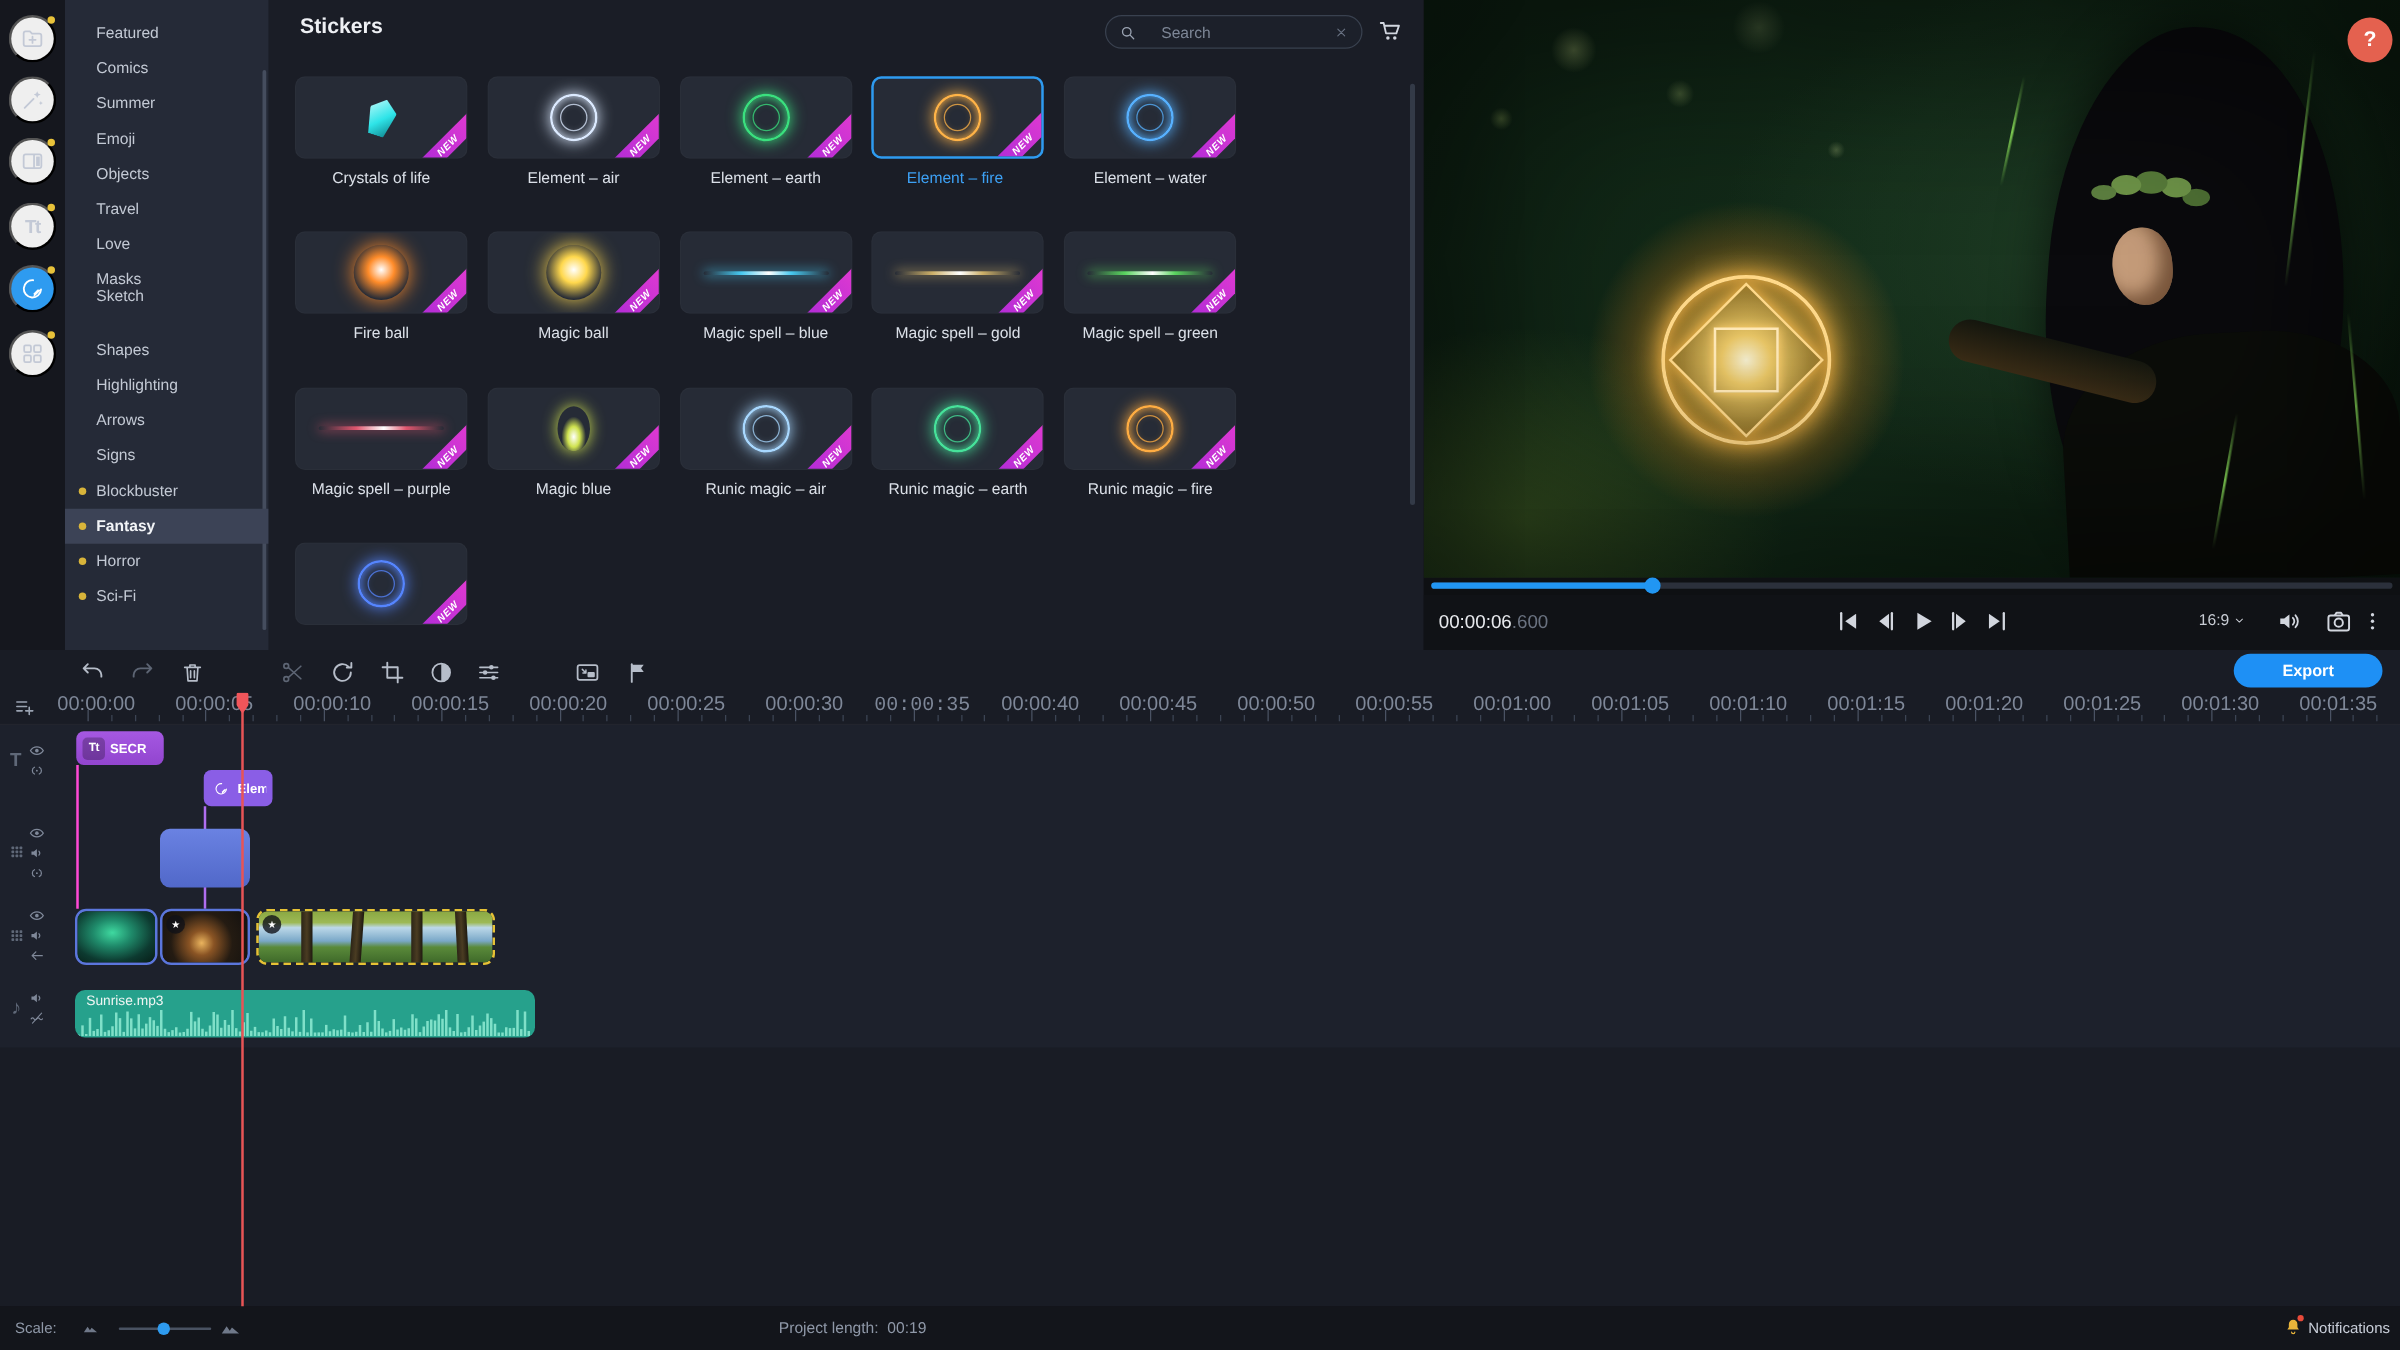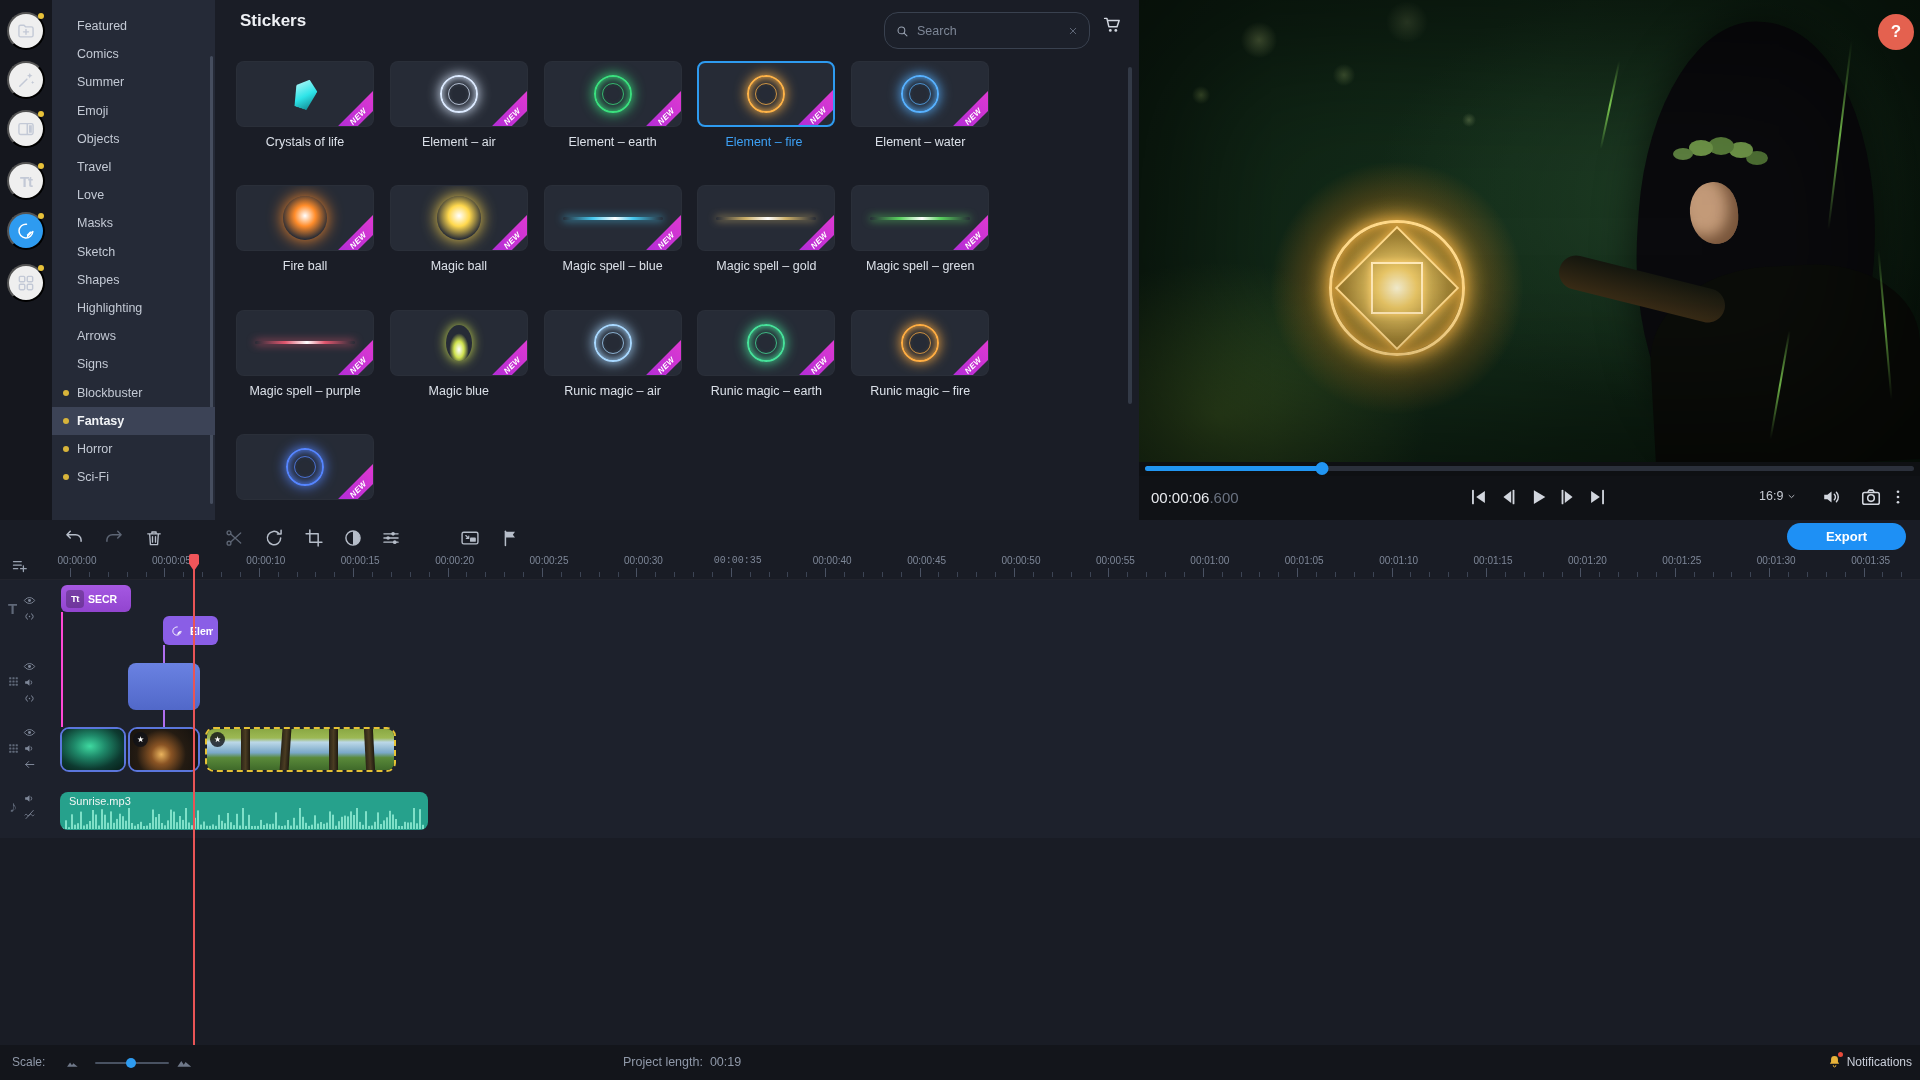--- a/index.html
+++ b/index.html
@@ -20,22 +20,22 @@
   .cats { position:absolute; left:52px; top:0; width:163px; height:520px; background:#252a37; overflow:hidden; }
   .cat { position:absolute; left:0; width:163px; height:28px; line-height:28px; font-size:12.5px;
     color:#c3c9d4; padding-left:25px; cursor:pointer; white-space:nowrap; }
   .cat.sel { background:#3c4356; color:#f2f4f7; font-weight:700; }
   .cat .cdot { position:absolute; left:11px; top:11px; width:6px; height:6px; border-radius:50%; background:#d8b43a; }
   .cscroll { position:absolute; right:2px; top:56px; width:3px; height:448px; background:#454d5e; border-radius:2px; }
 
   
   .panel { position:absolute; left:215px; top:0; width:924px; height:520px; background:#1a1d26; overflow:hidden; }
   .ptitle { position:absolute; left:25px; top:11px; font-size:17px; font-weight:700; color:#eef0f4; }
-  .search { position:absolute; left:669px; top:12px; width:206px; height:37px; border:1px solid #39414f;
-    border-radius:14px; background:#1c202a; display:flex; align-items:center; padding:0 10px; gap:8px; }
+  .search { position:absolute; left:669px; top:12px; width:206px; height:27px; border:1px solid #39414f;
+    border-radius:14px; background:#1c202a; display:flex; align-items:center; padding:0 10px; gap:20px; }
   .search svg { width:14px; height:14px; color:#9aa3b2; flex:none; }
   .search input { flex:1; min-width:0; background:none; border:none; outline:none; color:#cfd4de; font-size:12.5px;
     font-family:"Liberation Sans","DejaVu Sans",sans-serif; }
   .search input::placeholder { color:#7d8696; }
   .search .clr { color:#6a7384; font-size:12px; cursor:pointer; }
   .cartbtn { position:absolute; left:884px; top:13px; width:26px; height:26px; color:#d2d7e0;
     background:none; border:none; cursor:pointer; }
   .cartbtn svg { width:21px; height:21px; }
   .pscroll { position:absolute; left:913px; top:67px; width:4px; height:337px; background:#333a47; border-radius:2px; }
 
@@ -124,21 +124,21 @@
   .timeline { position:absolute; left:0; top:520px; width:1920px; height:525px; background:#191c25; }
   .band { position:absolute; left:0; top:60px; width:1920px; height:258px; background:#1d212c; }
   .tool { position:absolute; top:7px; width:24px; height:24px; background:none; border:none;
     color:#b6bdc9; cursor:pointer; }
   .tool svg { width:20px; height:20px; }
   .tool.dim { color:#5d6574; }
   .export { position:absolute; left:1787px; top:3px; width:119px; height:27px; border-radius:14px;
     background:#1e90f5; color:#fff; font-size:13px; font-weight:700; border:none; cursor:pointer; }
   .ruler { position:absolute; left:0; top:34px; width:1920px; height:26px; cursor:pointer;
     border-bottom:1px solid rgba(255,255,255,.04); }
-  .rlabel { position:absolute; top:1px; transform:translateX(-50%); font-size:10px; color:#7e8798; white-space:nowrap;padding-left:14px; }
+  .rlabel { position:absolute; top:1px; transform:translateX(-50%); font-size:16px; color:#7e8798; white-space:nowrap;padding-left:14px; }
   .tick { position:absolute; bottom:2px; width:1px; background:#3c4454; }
   .tick.major { height:9px; background:#4a5263; }
   .tick.minor { height:5px; }
 
   .hicon { position:absolute; color:#7f8899; }
   .hicon svg { width:13px; height:13px; display:block; }
   .hicon.big svg { width:17px; height:17px; }
   .hicon.type { color:#5f6878; }
   .tglyph { position:absolute; color:#5f6878; font-size:15px; font-weight:700; }
   .note { position:absolute; color:#5f6878; font-size:16px; }
@@ -399,21 +399,21 @@
   <nav class="cats">
     <div class="cscroll"></div>
   <div class="cat" style="top: 12px;"><span>Featured</span></div>
       <div class="cat" style="top: 40.2px;"><span>Comics</span></div>
       <div class="cat" style="top: 68.4px;"><span>Summer</span></div>
       <div class="cat" style="top: 96.6px;"><span>Emoji</span></div>
       <div class="cat" style="top: 124.8px;"><span>Objects</span></div>
       <div class="cat" style="top: 153px;"><span>Travel</span></div>
       <div class="cat" style="top: 181.2px;"><span>Love</span></div>
       <div class="cat" style="top: 209.4px;"><span>Masks</span></div>
-      <div class="cat" style="top: 238px;"><span>Sketch</span></div>
+      <div class="cat" style="top: 223px;"><span>Sketch</span></div>
       <div class="cat" style="top: 265.8px;"><span>Shapes</span></div>
       <div class="cat" style="top: 294px;"><span>Highlighting</span></div>
       <div class="cat" style="top: 322.2px;"><span>Arrows</span></div>
       <div class="cat" style="top: 350.4px;"><span>Signs</span></div>
       <div class="cat" style="top: 378.6px;"><span class="cdot"></span><span>Blockbuster</span></div>
       <div class="cat sel" style="top: 406.8px;"><span class="cdot"></span><span>Fantasy</span></div>
       <div class="cat" style="top: 435px;"><span class="cdot"></span><span>Horror</span></div>
       <div class="cat" style="top: 463.2px;"><span class="cdot"></span><span>Sci-Fi</span></div>
     </nav>
 

